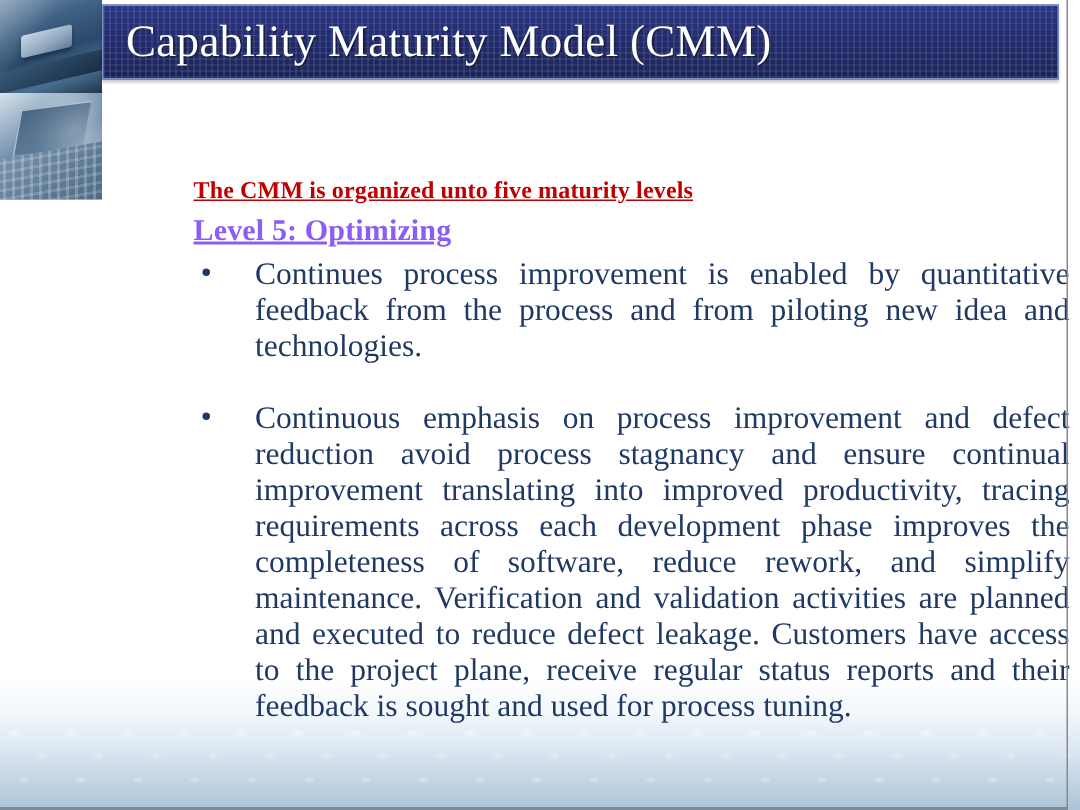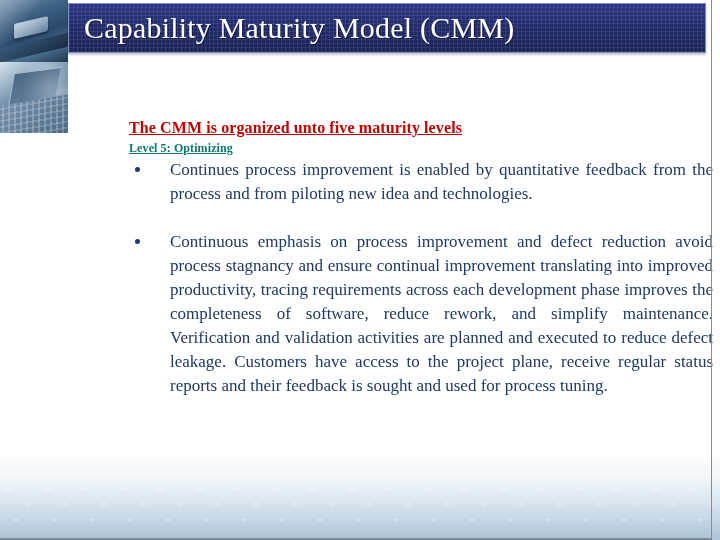--- a/index.html
+++ b/index.html
@@ -178,40 +178,40 @@
     font-family: "Liberation Serif", "DejaVu Serif", serif;
     font-size: 16px;
     font-weight: bold;
     color: #C00000;
     text-decoration: underline;
     line-height: 1.48;
     letter-spacing: .1px;
   }
   .level {
     font-family: "Liberation Serif", "DejaVu Serif", serif;
-    font-size: 12px;
+    font-size: 20px;
     font-weight: bold;
-    color: #0f766e;
+    color: #8b5cf6;
     text-decoration: underline;
     line-height: 1.48;
     margin-bottom: 1px;
     letter-spacing: .1px;
   }
 
   .bullet-list {
     margin: 0;
     padding: 0;
     list-style: none;
   }
   .bullet-item {
     position: relative;
     padding-left: 41px;
     color: #1F3864;
     font-family: "Liberation Serif", "DejaVu Serif", serif;
-    font-size: 17px;
+    font-size: 21px;
     line-height: 24px;
     text-align: justify;
     text-justify: inter-word;
     margin-bottom: 24px;
   }
   .bullet-item:last-child { margin-bottom: 0; }
   .bullet-dot {
     position: absolute;
     left: 6px;
     top: 9px;

